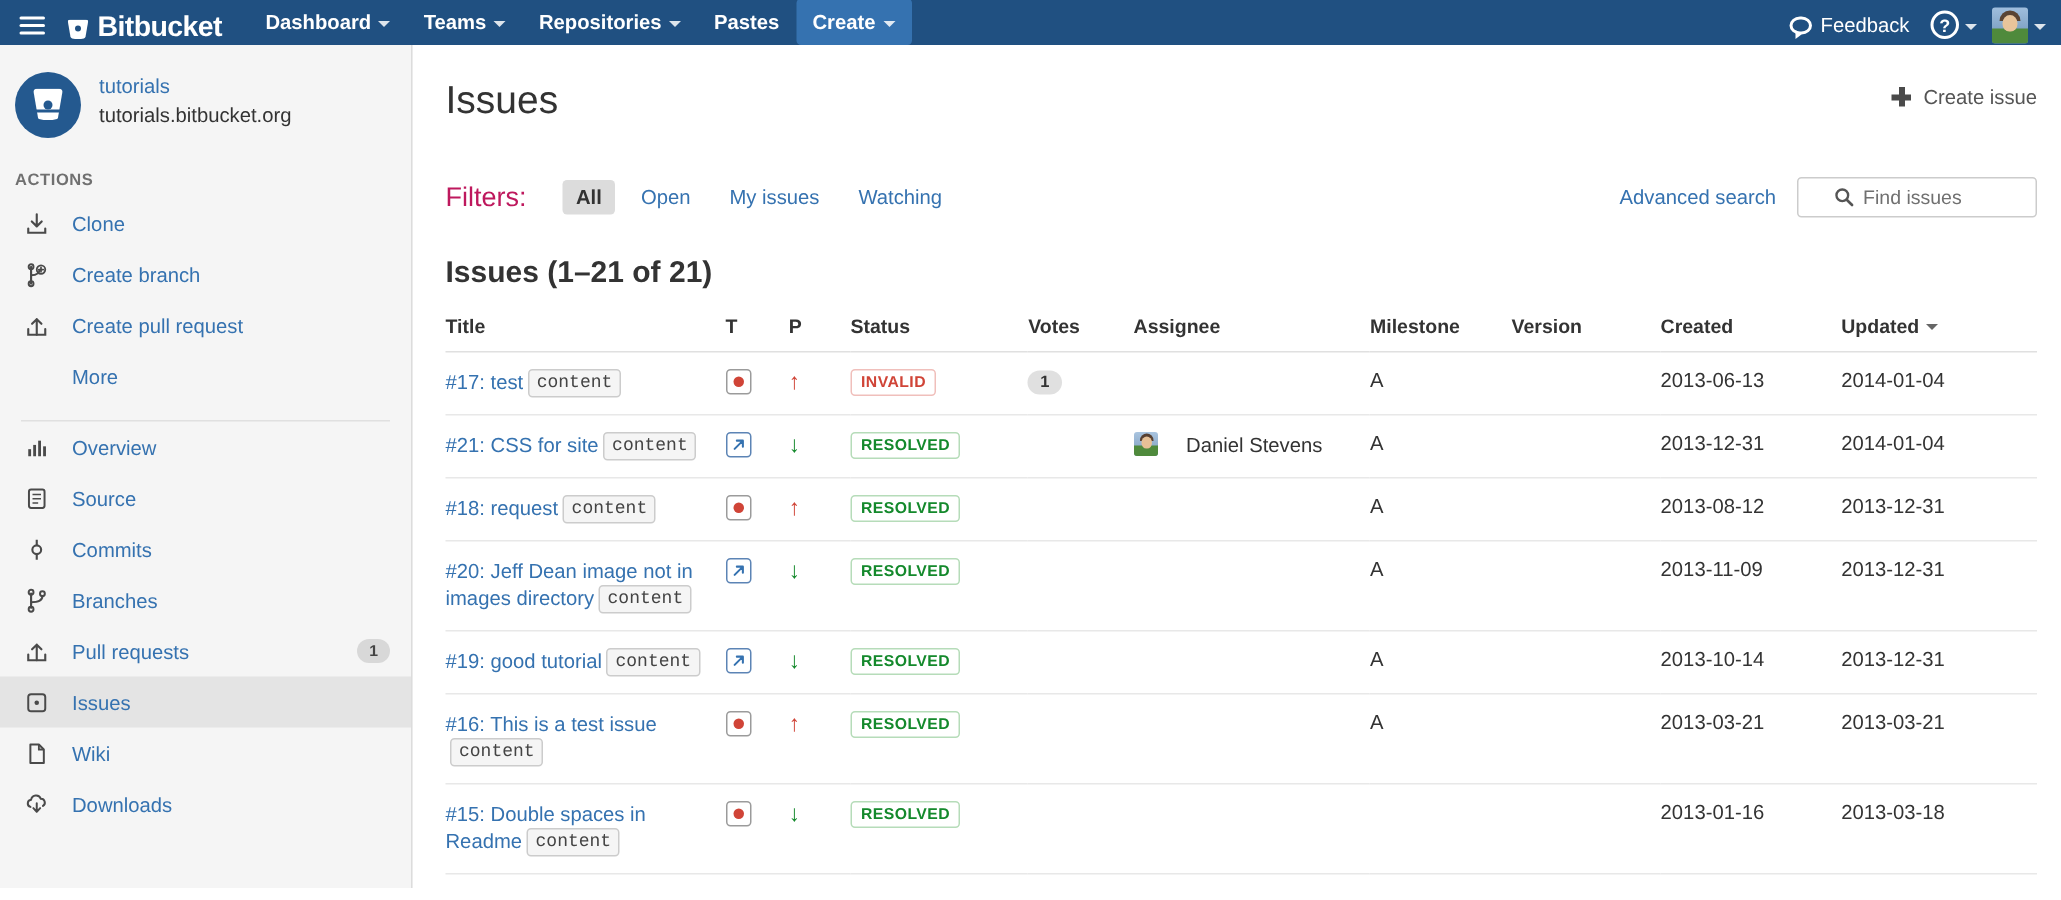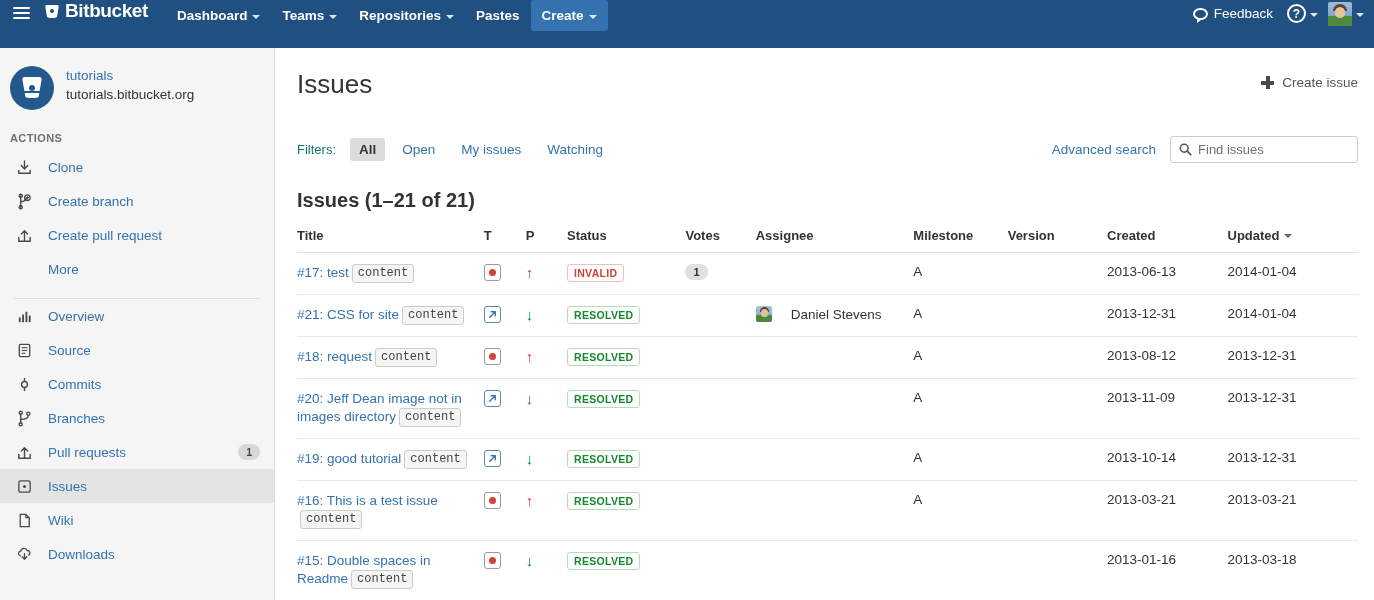--- a/index.html
+++ b/index.html
@@ -6,25 +6,25 @@
   html, body {
     width: 1374px; height: 600px;
     font-family: "Liberation Sans", sans-serif;
     background: #fff;
     overflow: hidden;
     -webkit-font-smoothing: antialiased;
   }
 
   
   #topbar {
-    height: 48px;
+    height: 30px;
     background: #205081;
     display: flex;
-    align-items: flex-start;
-    padding: 0 10px 16px 8px;
+    align-items: flex-end;
+    padding: 0 10px 0 8px;
     position: relative;
   }
   .hamburger {
     width: 26px; height: 26px;
     display: flex; flex-direction: column;
     justify-content: center; align-items: center;
     gap: 3px; cursor: pointer; margin-right: 10px;
   }
   .hamburger i { display: block; width: 17px; height: 2px; background: #fff; border-radius: 1px; }
 
@@ -168,32 +168,32 @@
   .plus {
     width: 13px; height: 13px; position: relative; display: inline-block;
   }
   .plus::before, .plus::after {
     content: ""; position: absolute; background: #4a4a4a;
   }
   .plus::before { left: 0; top: 4.5px; width: 13px; height: 4px; }
   .plus::after  { left: 4.5px; top: 0; width: 4px; height: 13px; }
 
   #filters-row { display: flex; align-items: center; margin-top: 36px; }
-  .filters-label { font-size: 13px; color: #0f766e; margin-right: 14px; }
+  .filters-label { font-size: 18px; color: #be185d; margin-right: 24px; }
   .filter-chip {
     font-size: 13.5px; color: #3572b0; padding: 4px 9px; border-radius: 3px;
     cursor: pointer; margin-right: 8px;
   }
   .filter-chip.active { background: #dcdcdc; color: #333; font-weight: bold; }
 
   #filters-right { margin-left: auto; display: flex; align-items: center; gap: 14px; }
   #adv-search { font-size: 13.5px; color: #3572b0; cursor: pointer; }
   #find-issues {
-    width: 188px; height: 27px; border: 1px solid #ccc; border-radius: 3px;
-    background: #fff; display: flex; align-items: center; gap: 6px; padding: 0 8px;
+    width: 160px; height: 27px; border: 1px solid #ccc; border-radius: 3px;
+    background: #fff; display: flex; align-items: center; gap: 6px; padding: 0 24px;
     cursor: text;
   }
   #find-issues span { font-size: 13px; color: #707070; }
 
   #list-title { font-size: 20px; color: #333; margin-top: 26px; }
 
   
   table { width: 100%; border-collapse: collapse; margin-top: 16px; table-layout: fixed; }
   thead th {
     text-align: left; font-size: 13px; font-weight: bold; color: #333;

